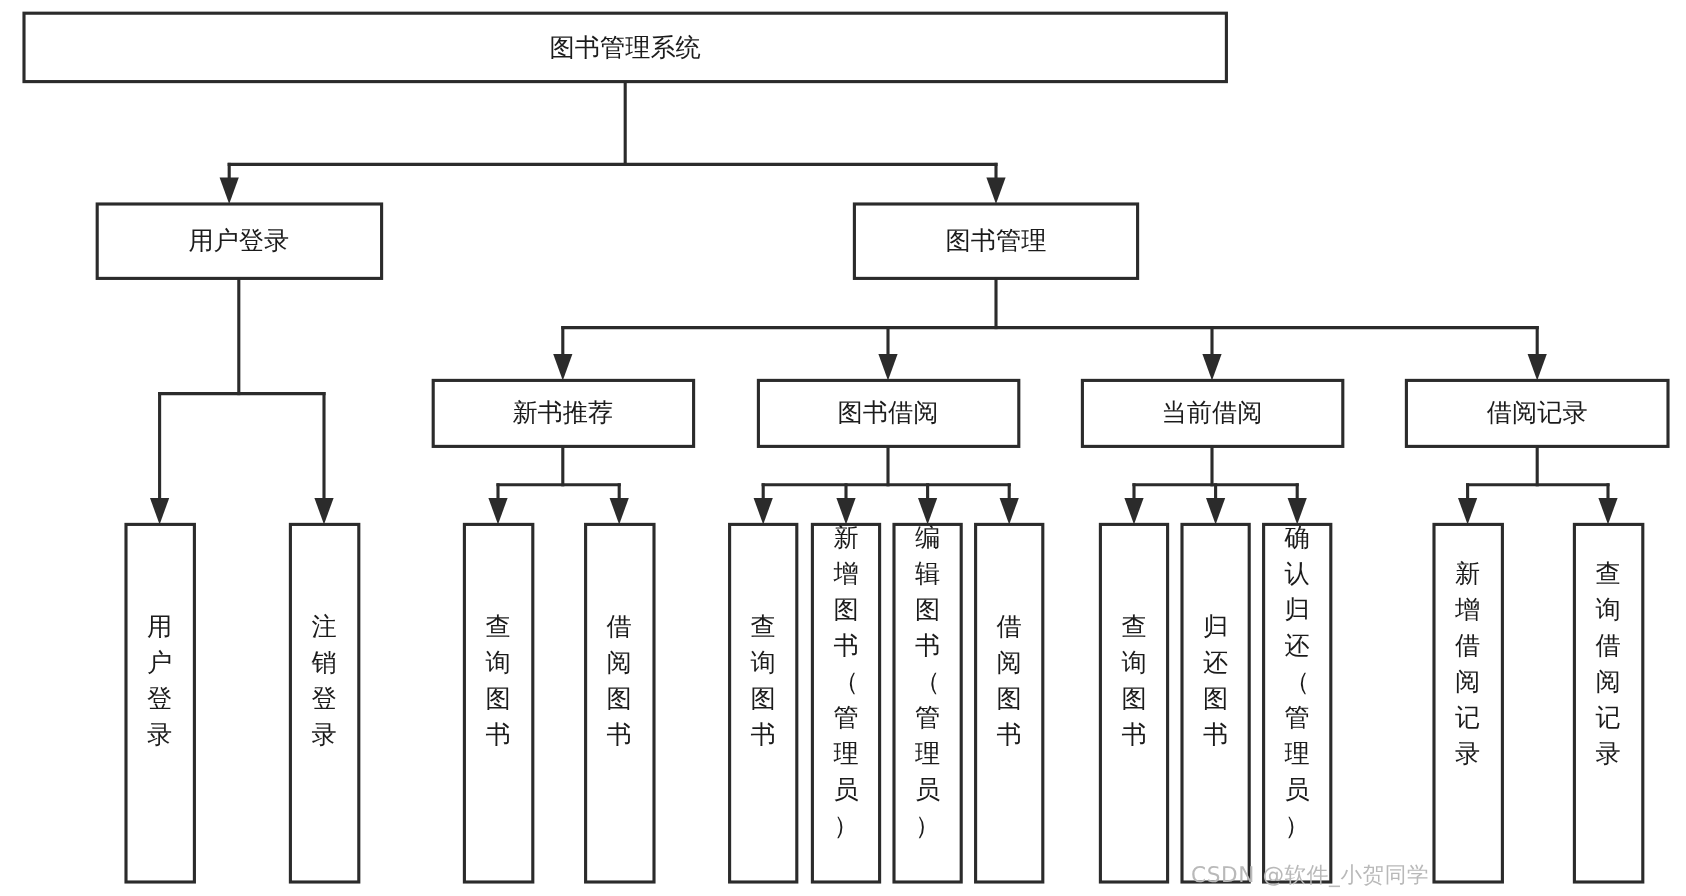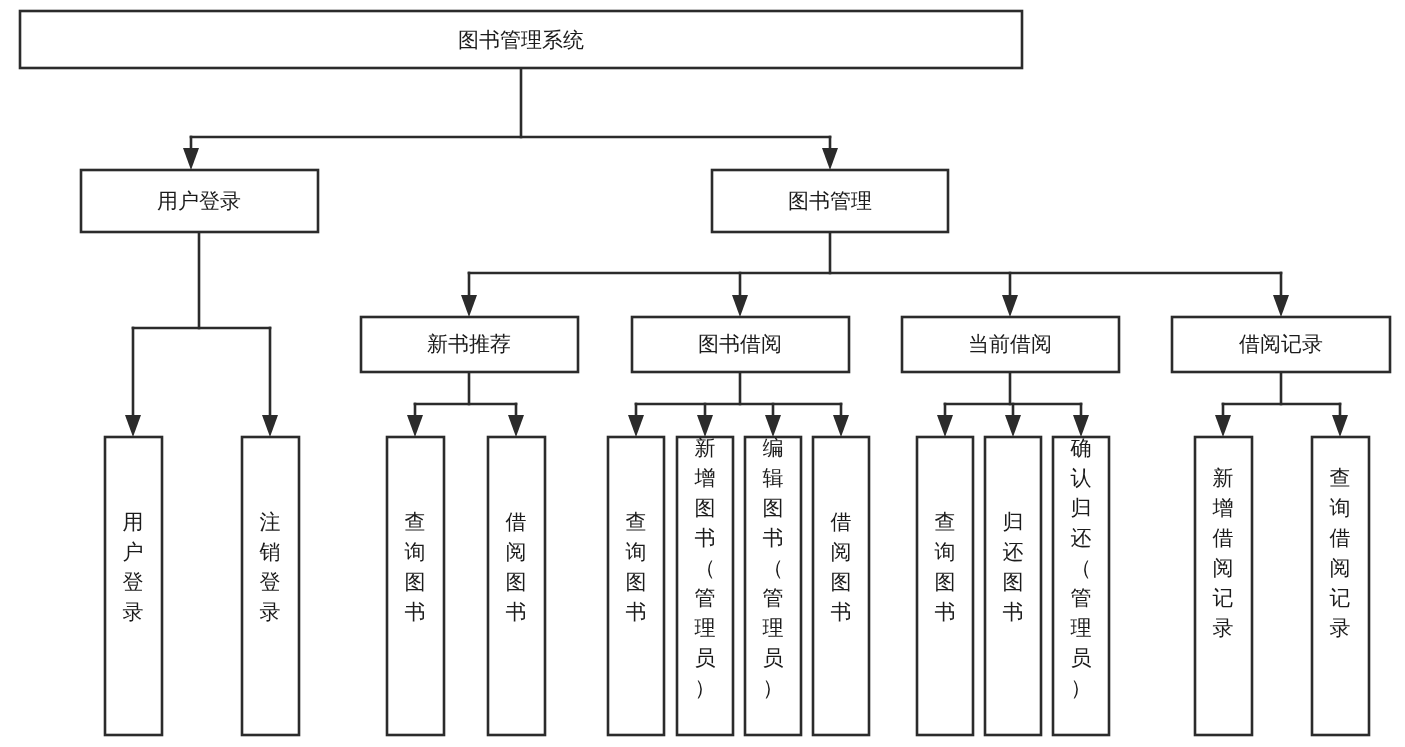--- a/index.html
+++ b/index.html
@@ -235,14 +235,15 @@
       <rect class="node-box" x="1195" y="437" width="57" height="298"></rect>
       <text class="node-label-v" x="1223" y="485"><tspan x="1223" y="485">新</tspan><tspan x="1223" y="515">增</tspan><tspan x="1223" y="545">借</tspan><tspan x="1223" y="575">阅</tspan><tspan x="1223" y="605">记</tspan><tspan x="1223" y="635">录</tspan></text>
     </g>
     <g>
       <rect class="node-box" x="1312" y="437" width="57" height="298"></rect>
       <text class="node-label-v" x="1340" y="485"><tspan x="1340" y="485">查</tspan><tspan x="1340" y="515">询</tspan><tspan x="1340" y="545">借</tspan><tspan x="1340" y="575">阅</tspan><tspan x="1340" y="605">记</tspan><tspan x="1340" y="635">录</tspan></text>
     </g>
 
   </svg>
 
+  <div class="watermark">CSDN @软件_小贺同学</div>
 
 </div>
 
 </body></html>

